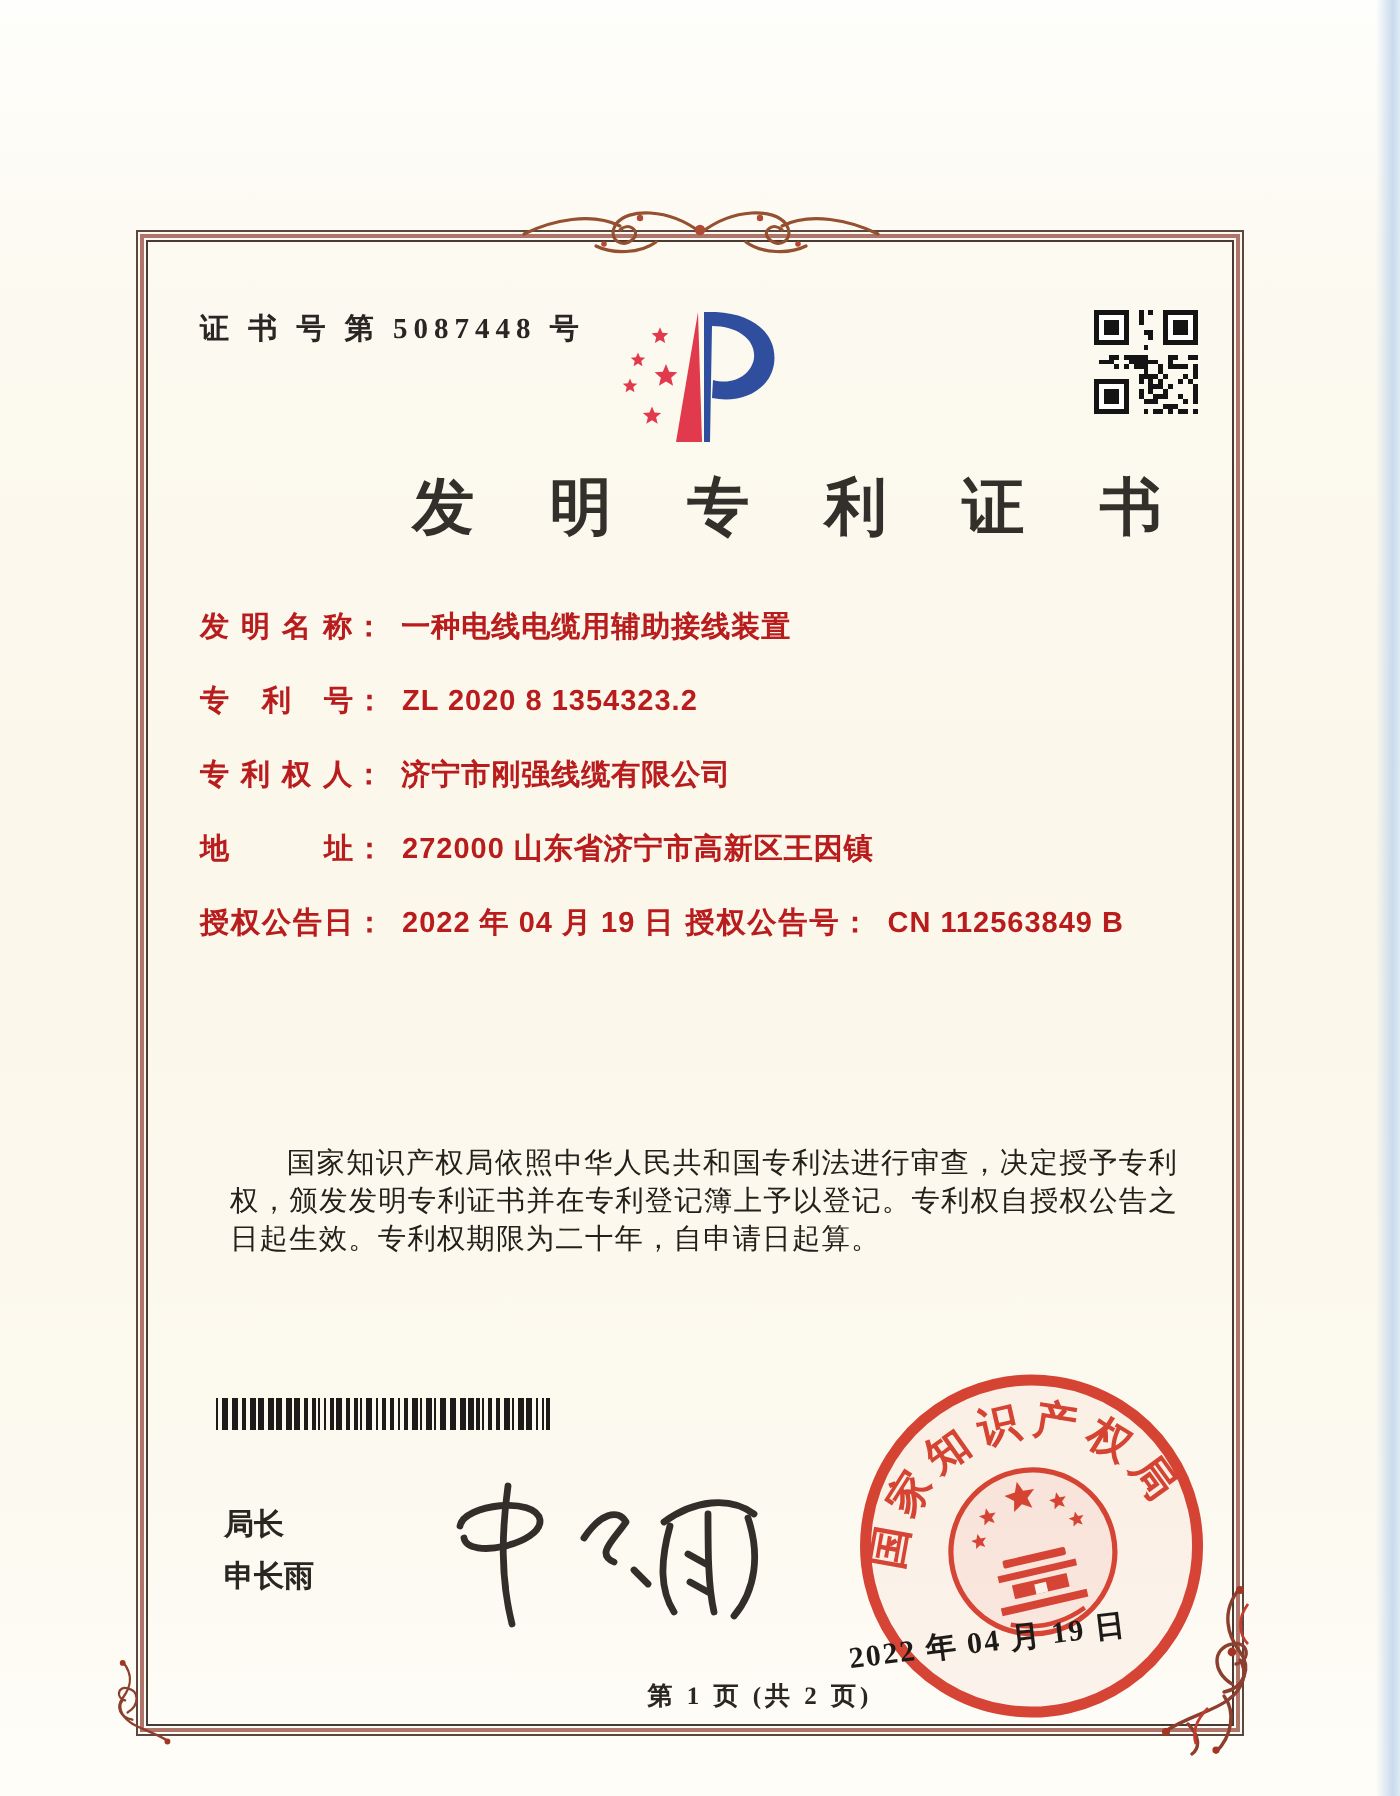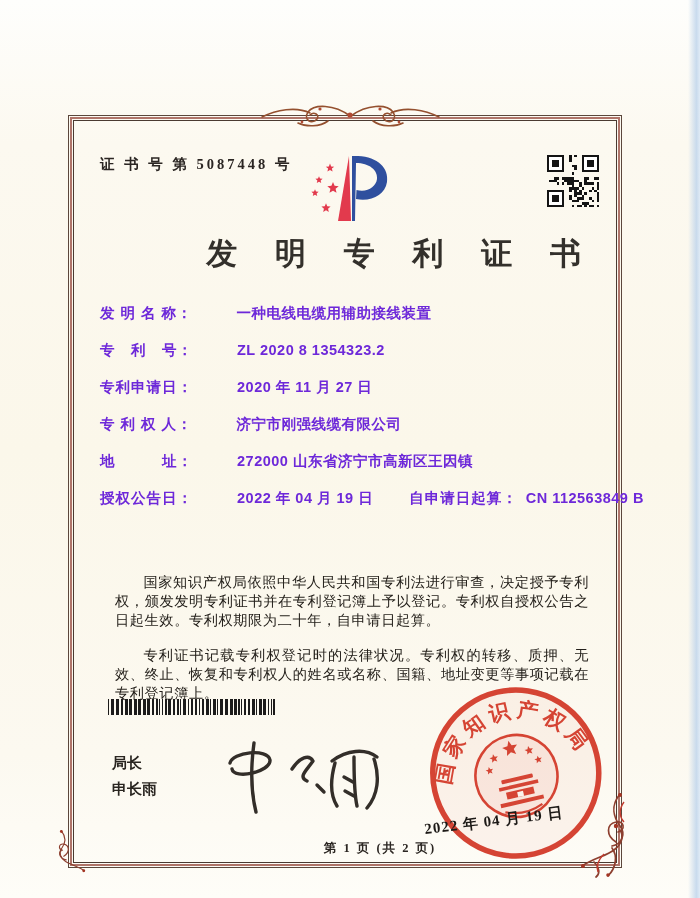--- a/index.html
+++ b/index.html
@@ -26,21 +26,21 @@
     left:100px;top:155px;font-size:14.5px;font-weight:700;letter-spacing:3px;
     color:#2b2623;font-family:"Liberation Serif","DejaVu Serif",serif;
   }
   .title{
     left:68px;top:233px;width:616px;text-align:center;
     font-size:31px;font-weight:700;letter-spacing:15px;color:#33302b;padding-left:25px;
   }
   .fields{left:100px;top:304px;width:462px;}
   .frow{display:flex;align-items:baseline;height:22px;margin-bottom:15px;
     font-size:14.5px;font-weight:700;font-family:"Liberation Sans","DejaVu Sans",sans-serif;
-    color:#6d28d9;white-space:nowrap;gap:36px;}
+    color:#b91c1c;white-space:nowrap;}
   .frow .lbl{letter-spacing:1px;margin-right:8px;}
   .frow .val{letter-spacing:.5px;}
   .pair2{margin-left:auto;display:flex;align-items:baseline;}
   .paras{left:99px;top:557px;width:506px;font-size:14.2px;line-height:19px;
     letter-spacing:.6px;color:#24201b;text-align:justify;}
   .paras p{margin:16px;text-indent:2em;}
   .barcode-box{left:108px;top:699px;width:170px;height:16px;}
   .director{left:112px;top:750px;font-size:15px;font-weight:700;
     font-family:"Liberation Sans","DejaVu Sans",sans-serif;color:#2a2621;line-height:26px;}
   .sig-box{left:196px;top:733px;}
@@ -230,44 +230,39 @@
 <div class="abs fields">
   <div class="frow">
     <span class="lbl">发 明 名 称：</span>
     <span class="val">一种电线电缆用辅助接线装置</span>
   </div>
   <div class="frow">
     <span class="lbl">专　利　号：</span>
     <span class="val">ZL 2020 8 1354323.2</span>
   </div>
   <div class="frow">
-    <span class="lbl">专利申请日：</span>
-    <span class="val">2020 年 11 月 27 日</span>
-  </div>
-  <div class="frow">
     <span class="lbl">专 利 权 人：</span>
     <span class="val">济宁市刚强线缆有限公司</span>
   </div>
   <div class="frow">
     <span class="lbl">地　　　址：</span>
     <span class="val">272000  山东省济宁市高新区王因镇</span>
   </div>
   <div class="frow">
     <span class="lbl">授权公告日：</span>
     <span class="val">2022 年 04 月 19 日</span>
     <span class="pair2">
-      <span class="lbl">自申请日起算：</span>
+      <span class="lbl">授权公告号：</span>
       <span class="val">CN 112563849 B</span>
     </span>
   </div>
 </div>
 
 <div class="abs paras">
   <p>国家知识产权局依照中华人民共和国专利法进行审查，决定授予专利权，颁发发明专利证书并在专利登记簿上予以登记。专利权自授权公告之日起生效。专利权期限为二十年，自申请日起算。</p>
-  <p>专利证书记载专利权登记时的法律状况。专利权的转移、质押、无效、终止、恢复和专利权人的姓名或名称、国籍、地址变更等事项记载在专利登记簿上。</p>
 </div>
 
 <svg id="barcode" class="abs barcode-box" viewBox="0 0 170 16" preserveAspectRatio="none" shape-rendering="crispEdges">
     <rect x="0" y="0" width="1" height="16" fill="#1c1b1a"></rect>
     <rect x="3" y="0" width="3" height="16" fill="#1c1b1a"></rect>
     <rect x="8" y="0" width="3" height="16" fill="#1c1b1a"></rect>
     <rect x="13" y="0" width="2" height="16" fill="#1c1b1a"></rect>
     <rect x="17" y="0" width="3" height="16" fill="#1c1b1a"></rect>
     <rect x="21" y="0" width="3" height="16" fill="#1c1b1a"></rect>
     <rect x="26" y="0" width="3" height="16" fill="#1c1b1a"></rect>

